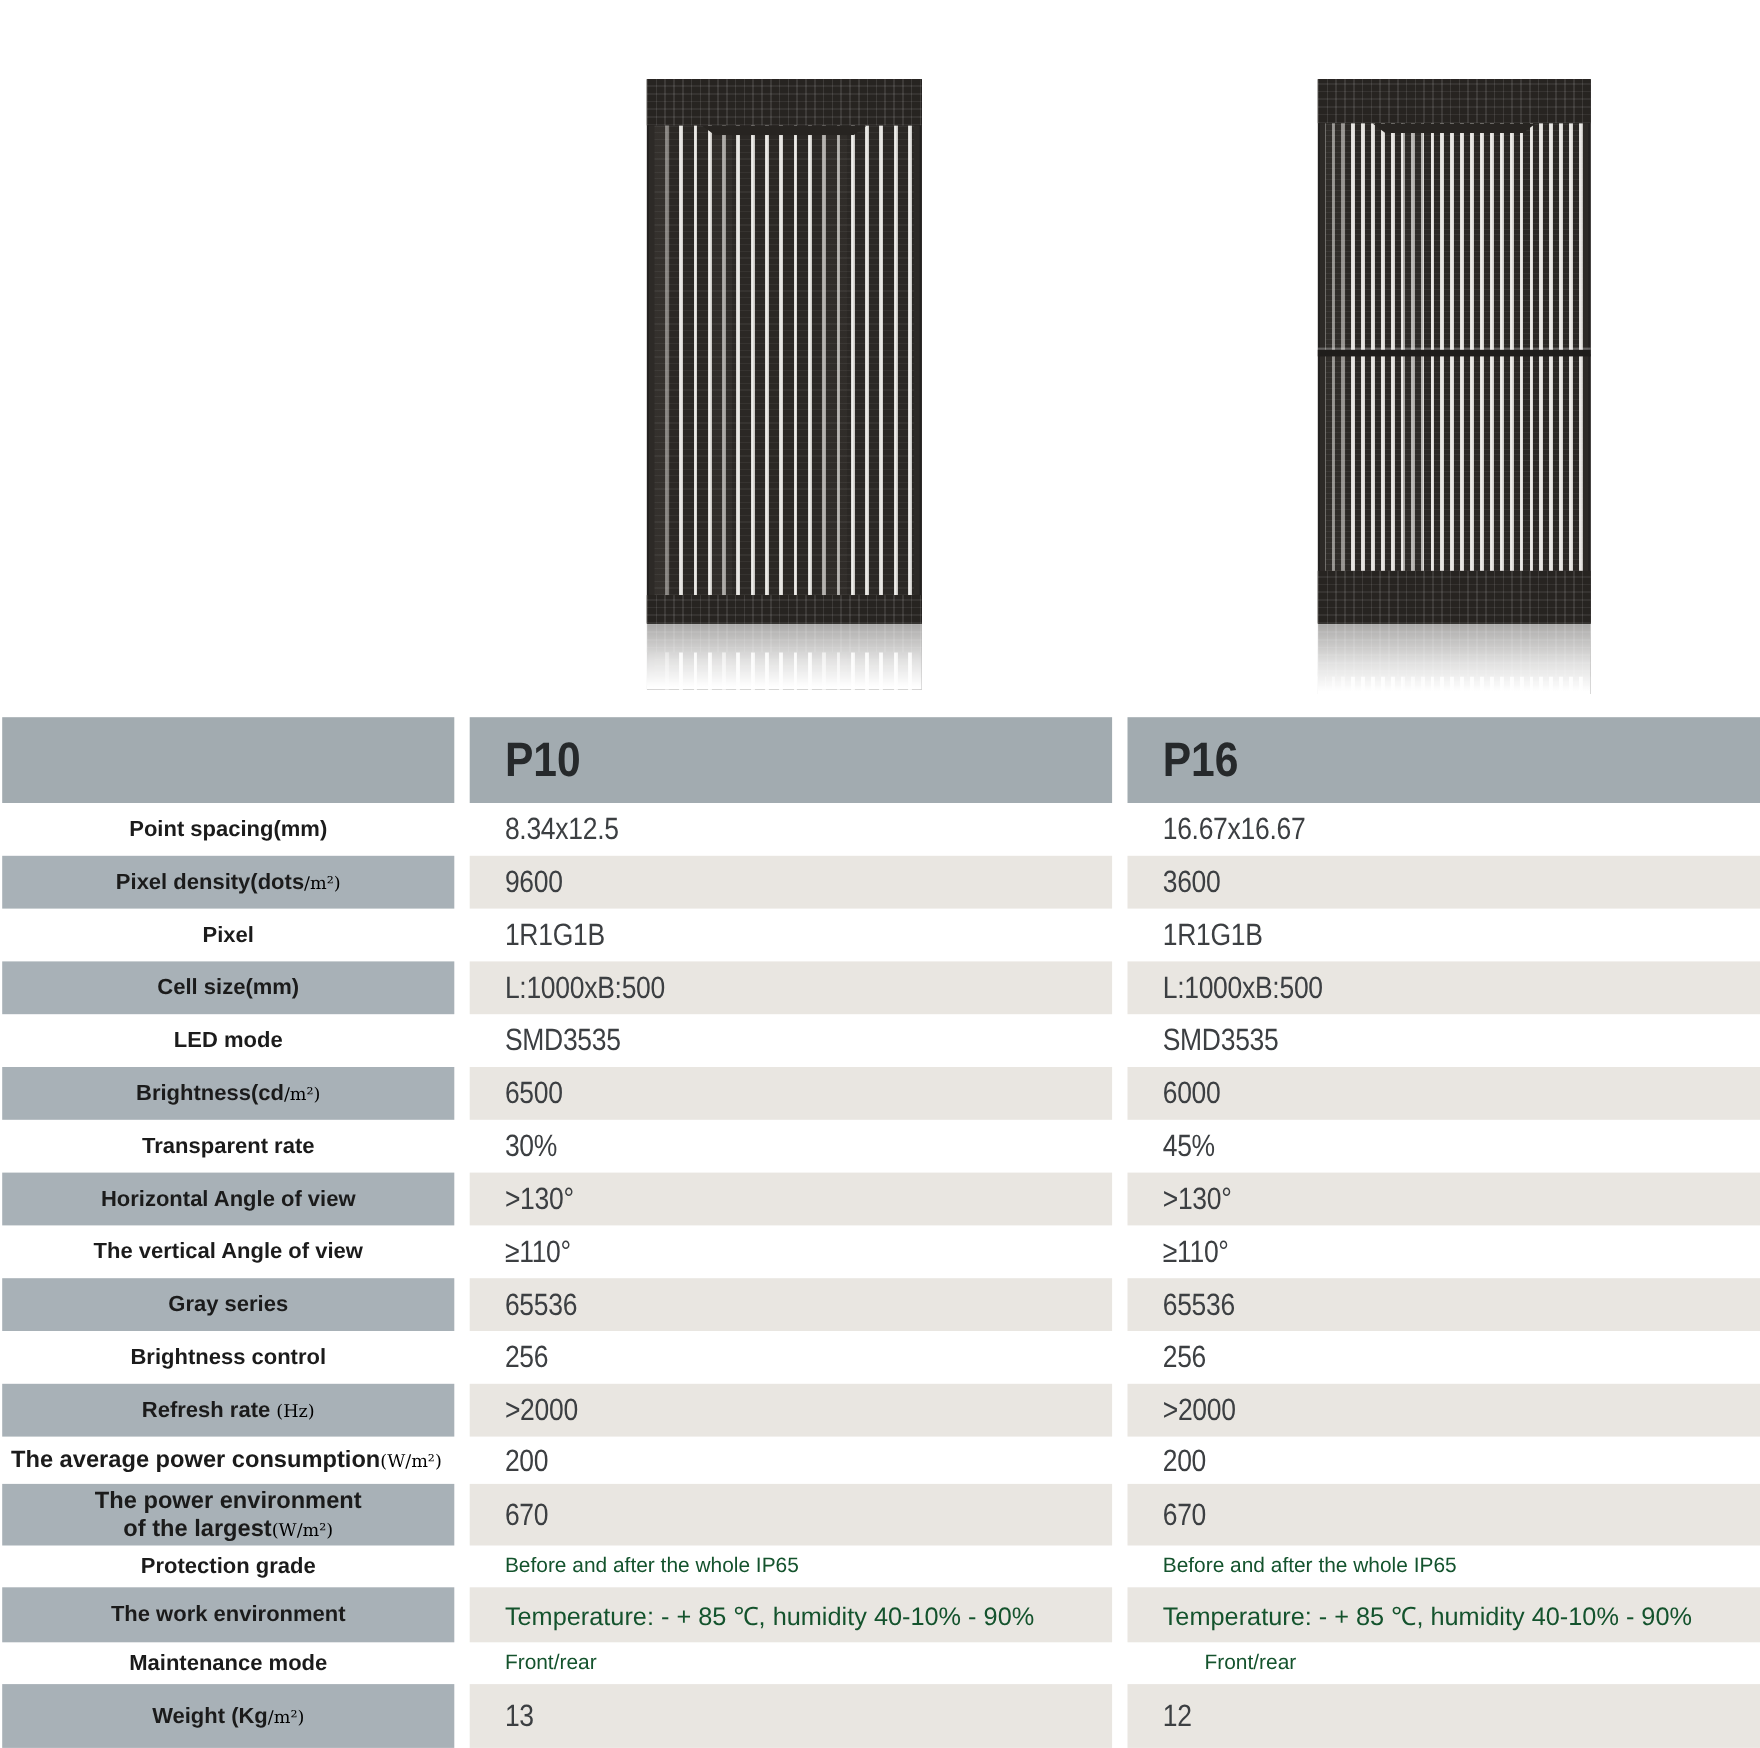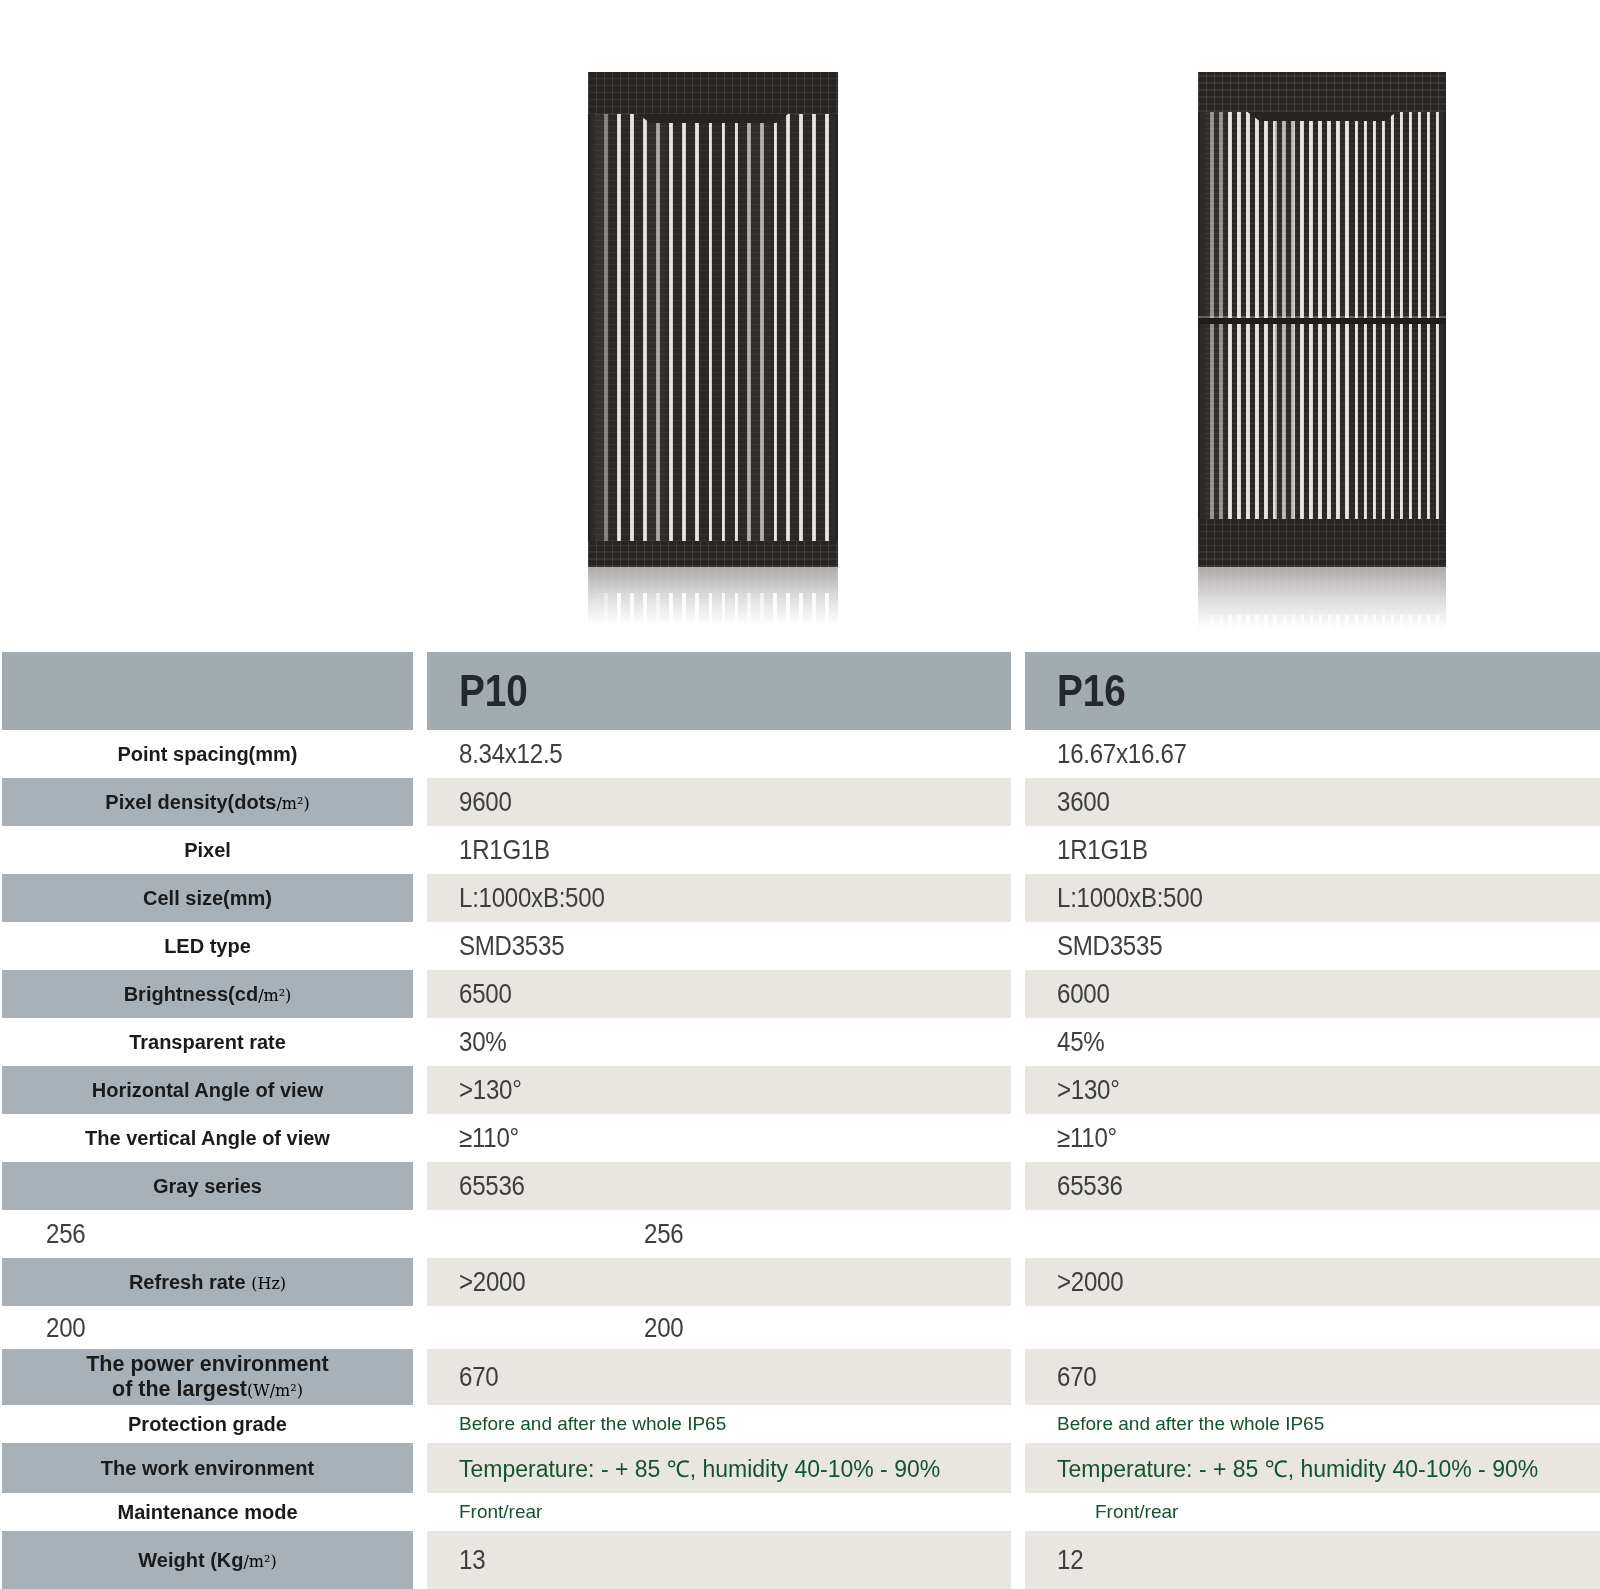--- a/index.html
+++ b/index.html
@@ -167,21 +167,21 @@
       <div class="cell c-p10">
           <span class="val big">L:1000xB:500</span>
         </div>
       <div class="cell c-p16">
           <span class="val big">L:1000xB:500</span>
         </div>
     </div>
 
     <div class="trow r4">
       <div class="cell c-label">
-        <div class="lbl"><span>LED type</span><span class="lbl-unit"></span></div>
+        <div class="lbl"><span>LED mode</span><span class="lbl-unit"></span></div>
       </div>
       <div class="cell c-p10">
           <span class="val big">SMD3535</span>
         </div>
       <div class="cell c-p16">
           <span class="val big">SMD3535</span>
         </div>
     </div>
 
     <div class="trow r5 shaded">
@@ -238,20 +238,23 @@
       </div>
       <div class="cell c-p10">
           <span class="val big">65536</span>
         </div>
       <div class="cell c-p16">
           <span class="val big">65536</span>
         </div>
     </div>
 
     <div class="trow r10">
+      <div class="cell c-label">
+        <div class="lbl"><span>Brightness control</span><span class="lbl-unit"></span></div>
+      </div>
       <div class="cell c-p10">
           <span class="val big">256</span>
         </div>
       <div class="cell c-p16">
           <span class="val big">256</span>
         </div>
     </div>
 
     <div class="trow r11 shaded">
       <div class="cell c-label">
@@ -259,20 +262,23 @@
       </div>
       <div class="cell c-p10">
           <span class="val big">&gt;2000</span>
         </div>
       <div class="cell c-p16">
           <span class="val big">&gt;2000</span>
         </div>
     </div>
 
     <div class="trow r12">
+      <div class="cell c-label">
+        <div class="lbl"><span>The average power consumption</span><span class="lbl-unit">(W/m²)</span></div>
+      </div>
       <div class="cell c-p10">
           <span class="val big">200</span>
         </div>
       <div class="cell c-p16">
           <span class="val big">200</span>
         </div>
     </div>
 
     <div class="trow r13 shaded">
       <div class="cell c-label">

